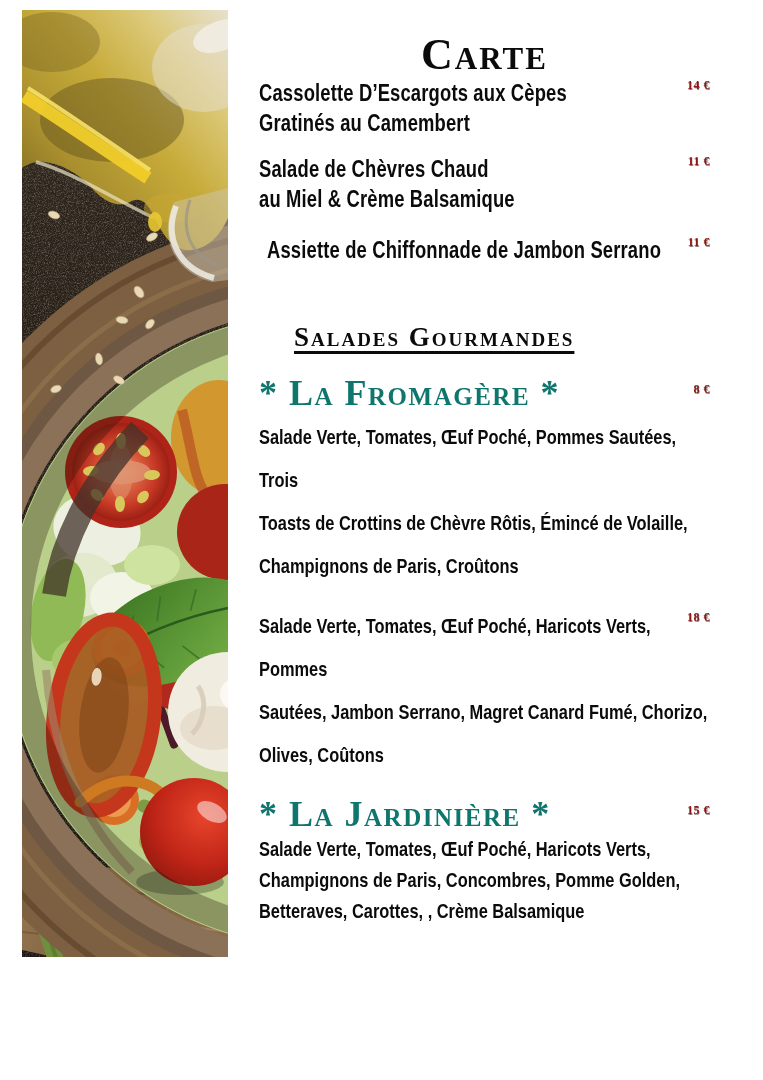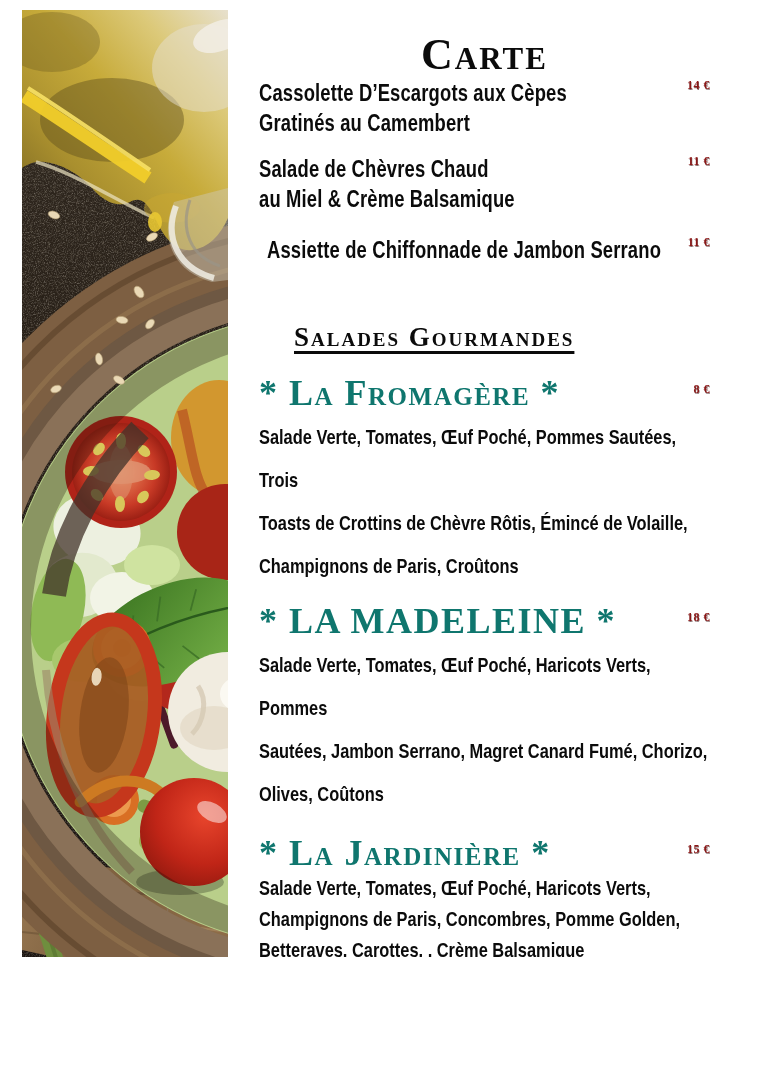--- a/index.html
+++ b/index.html
@@ -304,21 +304,20 @@
         <span class="salad-name">* La Fromagère *</span>
         <span class="price" style="top:6px;">8 €</span>
       </div>
       <span class="cond salad-desc desc-wide">Salade Verte, Tomates, Œuf Poché, Pommes  Sautées, Trois
 Toasts de Crottins de Chèvre Rôtis, Émincé de Volaille,
 Champignons de Paris, Croûtons</span>
     </div>
 
     <div class="salad-2">
       <div class="item-row">
-        <span class="salad-name">* LA MADELEINE  *</span>
         <span class="price" style="top:6px;">18 €</span>
       </div>
       <span class="cond salad-desc desc-wide">Salade Verte, Tomates, Œuf Poché, Haricots Verts, Pommes
 Sautées, Jambon Serrano, Magret Canard Fumé, Chorizo,
 Olives, Coûtons</span>
     </div>
 
     <div class="salad-3">
       <div class="item-row">
         <span class="salad-name">* La Jardinière *</span>

